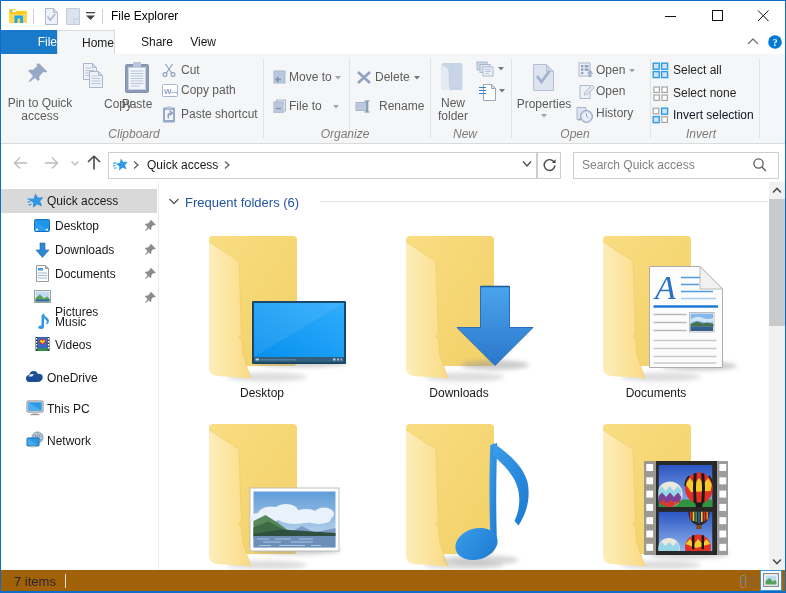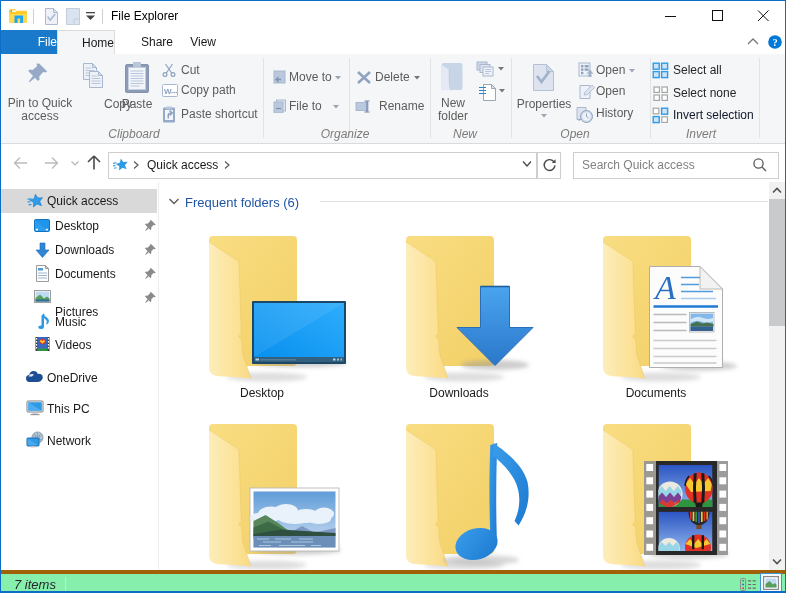--- a/index.html
+++ b/index.html
@@ -9,21 +9,21 @@
 
 #winborder { position:absolute; inset:0; border:1px solid #0d6dc6; border-bottom-width:2px; pointer-events:none; z-index:99; }
 
 #titlebar { position:absolute; left:1px; top:1px; right:1px; height:29px; background:#fff; }
 #tabrow { position:absolute; left:1px; top:30px; right:1px; height:24px; background:#fff; }
 #ribbon { position:absolute; left:1px; top:54px; right:1px; height:90px; background:#f5f6f7; border-bottom:1px solid #dadbdc; }
 #addrrow { position:absolute; left:1px; top:145px; right:1px; height:37px; background:#fff; }
 #sidebar { position:absolute; left:1px; top:182px; width:158px; bottom:23px; background:#fff; }
 #content { position:absolute; left:159px; top:182px; right:18px; bottom:23px; background:#fff; overflow:hidden; }
 #scrollbar { position:absolute; right:1px; width:16px; top:182px; bottom:23px; background:#f1f1f1; }
-#statusbar { position:absolute; left:1px; right:1px; bottom:2px; height:21px; background:#86efac; border-top:4px solid #a16207;font-style:italic; }
+#statusbar { position:absolute; left:1px; right:1px; bottom:2px; height:21px; background:#a16207; border-top:1px solid #a16207; }
 .tab { position:absolute; top:0; height:24px; line-height:24px; text-align:right; color:#1a1a1a; }
 .sep { position:absolute; width:1px; background:#e2e3e4; top:4px; bottom:5px; }
 .grouplabel { position:absolute; color:#7e7c7a; bottom:2px; text-align:center;font-style:italic; }
 .rtext { position:absolute; color:#5c5c5c; white-space:nowrap; }
 .srow { position:absolute; height:24px; line-height:24px; white-space:nowrap; color:#1a1a1a; }
 </style>
 </head>
 <body>
 <div id="titlebar">
   <svg class="abs" style="left:5px;top:2px" width="24" height="24" viewBox="0 0 24 24">

